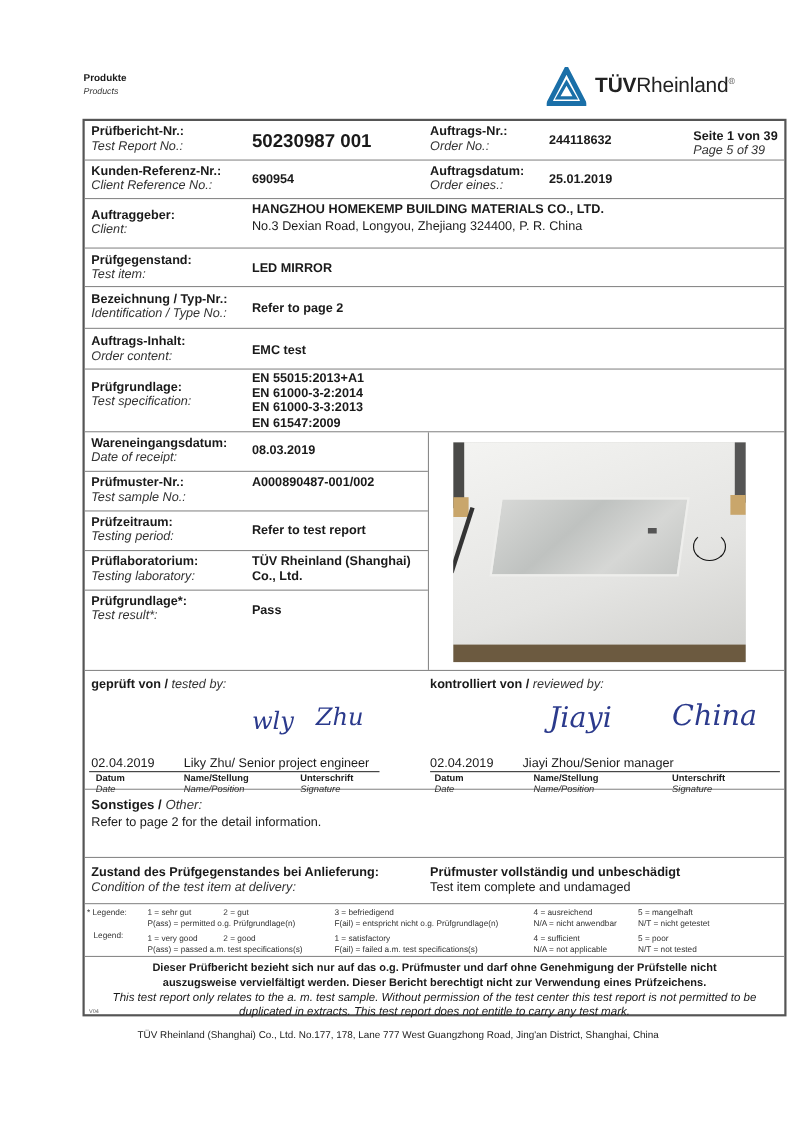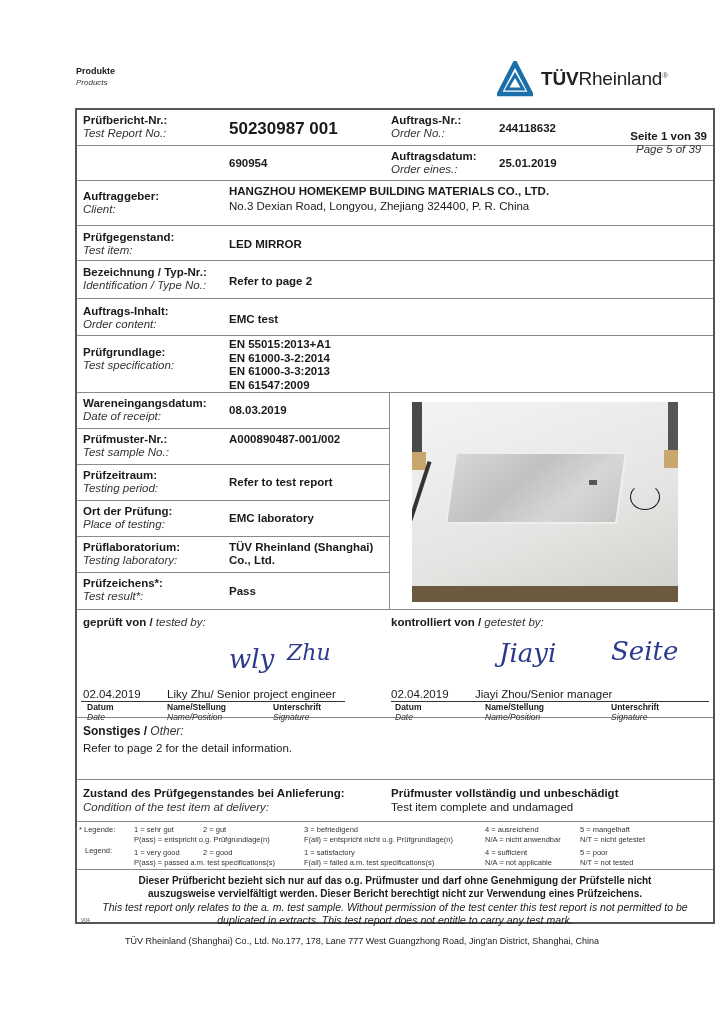--- a/index.html
+++ b/index.html
@@ -93,27 +93,31 @@
     <div class="lbl abs" style="left:6px;top:4px">
       <div class="de">Prüfbericht-Nr.:</div>
       <div class="en">Test Report No.:</div>
     </div>
     <div class="abs big-num" style="left:152px;top:9px">50230987 001</div>
     <div class="lbl abs" style="left:314px;top:4px">
       <div class="de">Auftrags-Nr.:</div>
       <div class="en">Order No.:</div>
     </div>
     <div class="abs val" style="left:422px;top:12px">244118632</div>
-    <div class="abs" style="right:6px;top:20px;text-align:center">
+    <div class="abs" style="right:6px;top:8px;text-align:left">
       <div style="font-size:11.5px;font-weight:bold;line-height:13px">Seite 1 von 39</div>
       <div style="font-size:11.5px;font-style:italic;line-height:13px;color:#333">Page 5 of 39</div>
     </div>
   </div>
 
   <div class="row" style="height:35px">
+    <div class="lbl abs" style="left:6px;top:4px">
+      <div class="de">Kunden-Referenz-Nr.:</div>
+      <div class="en">Client Reference No.:</div>
+    </div>
     <div class="abs val" style="left:152px;top:11px">690954</div>
     <div class="lbl abs" style="left:314px;top:4px">
       <div class="de">Auftragsdatum:</div>
       <div class="en">Order eines.:</div>
     </div>
     <div class="abs val" style="left:422px;top:11px">25.01.2019</div>
   </div>
 
   <div class="row" style="height:45px">
     <div class="lbl abs" style="left:6px;top:9px">
@@ -179,38 +183,31 @@
       </div>
       <div class="row" style="height:36px">
         <div class="lbl abs" style="left:6px;top:4px">
           <div class="de">Prüfzeitraum:</div>
           <div class="en">Testing period:</div>
         </div>
         <div class="abs val" style="left:152px;top:11px">Refer to test report</div>
       </div>
       <div class="row" style="height:36px">
         <div class="lbl abs" style="left:6px;top:4px">
-          <div class="de">Ort der Prüfung:</div>
-          <div class="en">Place of testing:</div>
-        </div>
-        <div class="abs val" style="left:152px;top:11px">EMC laboratory</div>
-      </div>
-      <div class="row" style="height:36px">
-        <div class="lbl abs" style="left:6px;top:4px">
           <div class="de">Prüflaboratorium:</div>
           <div class="en">Testing laboratory:</div>
         </div>
         <div class="abs val" style="left:152px;top:4px;line-height:13px">
           <div>TÜV Rheinland (Shanghai)</div>
           <div>Co., Ltd.</div>
         </div>
       </div>
       <div class="row" style="height:37px">
         <div class="lbl abs" style="left:6px;top:4px">
-          <div class="de">Prüfzeichens*:</div>
+          <div class="de">Prüfgrundlage*:</div>
           <div class="en">Test result*:</div>
         </div>
         <div class="abs val" style="left:152px;top:12px">Pass</div>
       </div>
     </div>
     <div class="right-col">
       <div class="photo" title="LED mirror test sample photo">
         <div class="cloth"></div>
         <div class="side-l"></div>
         <div class="side-r"></div>
@@ -221,40 +218,40 @@
         <div class="switch"></div>
         <div class="cable"></div>
         <div class="floor"></div>
       </div>
     </div>
   </div>
 
   <div class="row sig-block">
     <div class="sig-half" style="left:0;width:313px">
       <div class="sig-title" style="left:6px"><b>geprüft von /</b><i> tested by:</i></div>
-      <div class="scribble" style="left:152px;top:34px;font-size:26px">wly</div>
+      <div class="scribble" style="left:152px;top:34px;font-size:22px">wly</div>
       <div class="scribble" style="left:210px;top:30px;font-size:22px">Zhu</div>
       <div class="sig-line" style="left:6px">
         <span>02.04.2019</span>
         <span style="left:84px">Liky Zhu/ Senior project engineer</span>
       </div>
       <div class="sig-underline" style="left:4px;width:264px"></div>
       <div class="sig-sub" style="left:10px">
         <div class="de" style="left:0">Datum</div>
         <div class="en" style="left:0">Date</div>
         <div class="de" style="left:80px">Name/Stellung</div>
         <div class="en" style="left:80px">Name/Position</div>
         <div class="de" style="left:186px">Unterschrift</div>
         <div class="en" style="left:186px">Signature</div>
       </div>
     </div>
     <div class="sig-half" style="left:314px;width:324px">
-      <div class="sig-title" style="left:0"><b>kontrolliert von /</b><i> getestet by:</i></div>
+      <div class="sig-title" style="left:0"><b>kontrolliert von /</b><i> reviewed by:</i></div>
       <div class="scribble" style="left:108px;top:28px;font-size:26px">Jiayi</div>
-      <div class="scribble" style="left:220px;top:26px;font-size:26px">Seite</div>
+      <div class="scribble" style="left:220px;top:26px;font-size:26px">China</div>
       <div class="sig-line" style="left:0">
         <span>02.04.2019</span>
         <span style="left:84px">Jiayi Zhou/Senior manager</span>
       </div>
       <div class="sig-underline" style="left:0;width:318px"></div>
       <div class="sig-sub" style="left:4px">
         <div class="de" style="left:0">Datum</div>
         <div class="en" style="left:0">Date</div>
         <div class="de" style="left:90px">Name/Stellung</div>
         <div class="en" style="left:90px">Name/Position</div>
@@ -279,21 +276,21 @@
   <div class="row legend">
     <span style="left:2px;top:3px">* Legende:</span>
     <span style="left:8px;top:24px">Legend:</span>
 
     <span style="left:57px;top:3px">1 = sehr gut</span>
     <span style="left:126px;top:3px">2 = gut</span>
     <span style="left:227px;top:3px">3 = befriedigend</span>
     <span style="left:408px;top:3px">4 = ausreichend</span>
     <span style="left:503px;top:3px">5 = mangelhaft</span>
 
-    <span style="left:57px;top:13px">P(ass) = entspricht o.g. Prüfgrundlage(n)</span>
+    <span style="left:57px;top:13px">P(ass) = permitted o.g. Prüfgrundlage(n)</span>
     <span style="left:227px;top:13px">F(ail) = entspricht nicht o.g. Prüfgrundlage(n)</span>
     <span style="left:408px;top:13px">N/A = nicht anwendbar</span>
     <span style="left:503px;top:13px">N/T = nicht getestet</span>
 
     <span style="left:57px;top:26px">1 = very good</span>
     <span style="left:126px;top:26px">2 = good</span>
     <span style="left:227px;top:26px">1 = satisfactory</span>
     <span style="left:408px;top:26px">4 = sufficient</span>
     <span style="left:503px;top:26px">5 = poor</span>
 

